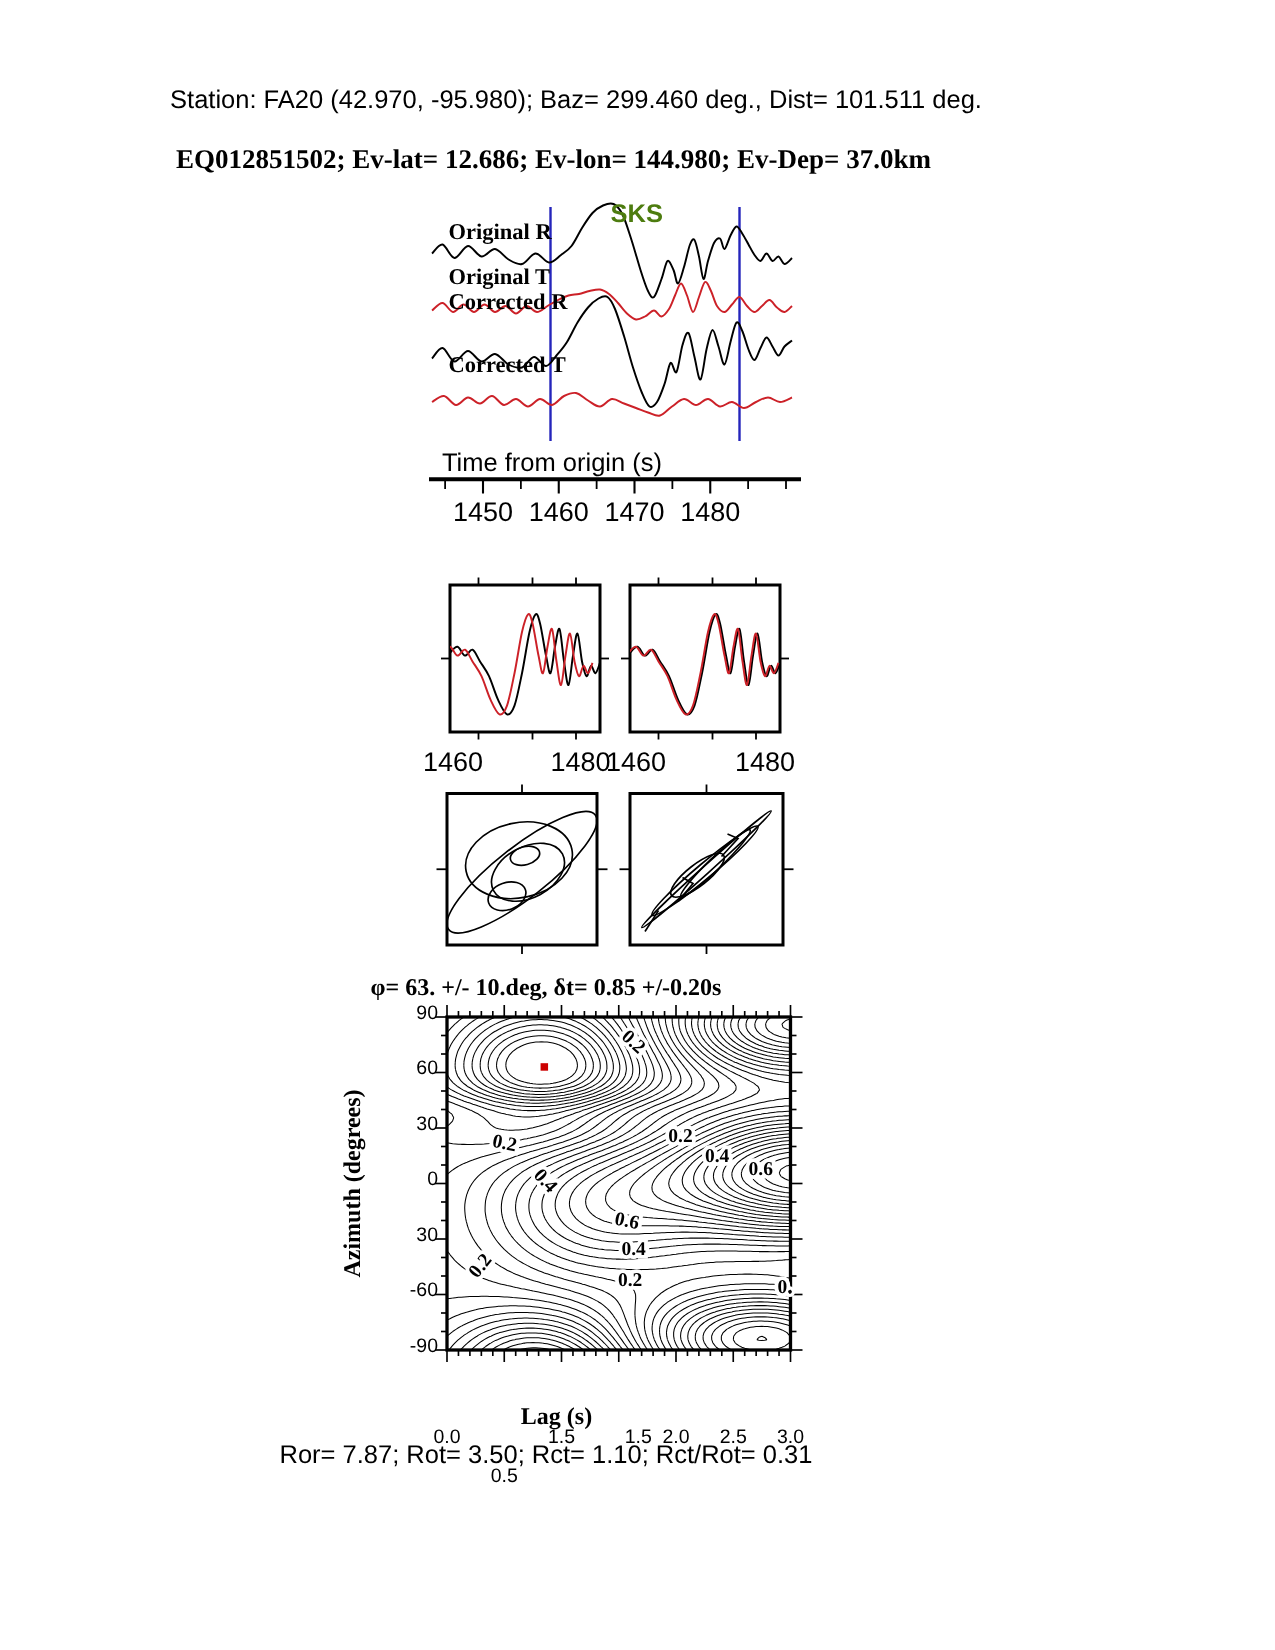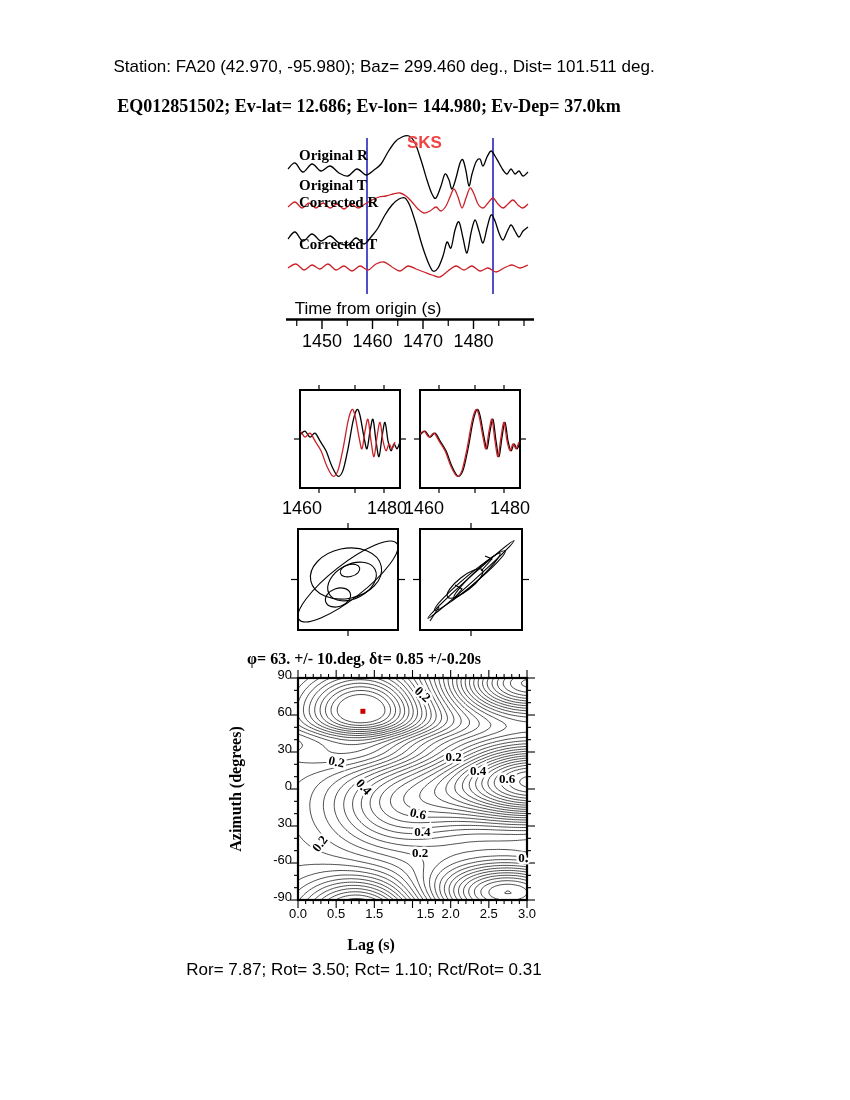--- a/index.html
+++ b/index.html
@@ -3,25 +3,25 @@
 <meta charset="utf-8">
 <style>
   html,body{margin:0;padding:0;background:#fff;}
   body{width:850px;height:1100px;position:relative;font-family:"Liberation Sans",sans-serif;color:#000;overflow:hidden;}
   #plot{position:absolute;left:0;top:0;z-index:0;}
   .txt{position:absolute;z-index:2;white-space:nowrap;}
   .t1{font-size:17px;font-family:"Liberation Sans",sans-serif;}
   .t2{font-size:18px;font-weight:bold;font-family:"Liberation Serif",serif;}
   .center{width:768px;text-align:center;}
   .tracelab{font-size:15px;font-weight:bold;font-family:Liberation Serif, serif;}
-  .sks{font-size:17px;font-weight:bold;color:#ef4444;}
+  .sks{font-size:17px;font-weight:bold;color:#4d7c0f;}
   .axtitle{font-size:17px;}
   .tick18{font-size:18px;width:46px;text-align:center;}
   .tick19{font-size:13px;}
-  .xtick{width:44px;text-align:center;position:absolute;z-index:2;}
+  .xtick{width:44px;text-align:center;position:absolute;z-index:2;margin-top:44px;}
   .ytick{width:62px;text-align:right;position:absolute;z-index:2;}
   .ctitle{font-size:16px;font-weight:bold;font-family:"Liberation Serif",serif;}
   .serifbold{font-size:16px;font-weight:bold;font-family:"Liberation Serif",serif;}
   .ylab{transform:translate(-50%,-50%) rotate(-90deg);}
 </style>
 </head>
 <body>
 
 <svg id="plot" width="850" height="1100" viewBox="0 0 850 1100">
     <g>
@@ -292,18 +292,18 @@
 <div class="txt tick18" style="left: 401px; top: 498px;">1460</div>
 <div class="txt tick18" style="left: 487px; top: 498px;">1480</div>
 <div class="txt tick19 ytick" style="left: 230px; top: 667px;">90</div>
 <div class="txt tick19 ytick" style="left: 230px; top: 704px;">60</div>
 <div class="txt tick19 ytick" style="left: 230px; top: 741px;">30</div>
 <div class="txt tick19 ytick" style="left: 230px; top: 778px;">0</div>
 <div class="txt tick19 ytick" style="left: 230px; top: 815px;">30</div>
 <div class="txt tick19 ytick" style="left: 230px; top: 852px;">-60</div>
 <div class="txt tick19 ytick" style="left: 230px; top: 889px;">-90</div>
 <div class="txt tick19 xtick" style="left: 276px; top: 906px;">0.0</div>
-<div class="txt tick19 xtick" style="left: 314.167px; top: 906px;">0.5</div>
+<div class="txt tick19 xtick" style="left: 314.167px; top: 932px;">0.5</div>
 <div class="txt tick19 xtick" style="left: 352.333px; top: 906px;">1.5</div>
 <div class="txt tick19 xtick" style="left: 390.5px; top: 906px; text-align: right;">1.5</div>
 <div class="txt tick19 xtick" style="left: 428.667px; top: 906px;">2.0</div>
 <div class="txt tick19 xtick" style="left: 466.833px; top: 906px;">2.5</div>
 <div class="txt tick19 xtick" style="left: 505px; top: 906px;">3.0</div>
 
 </body></html>

